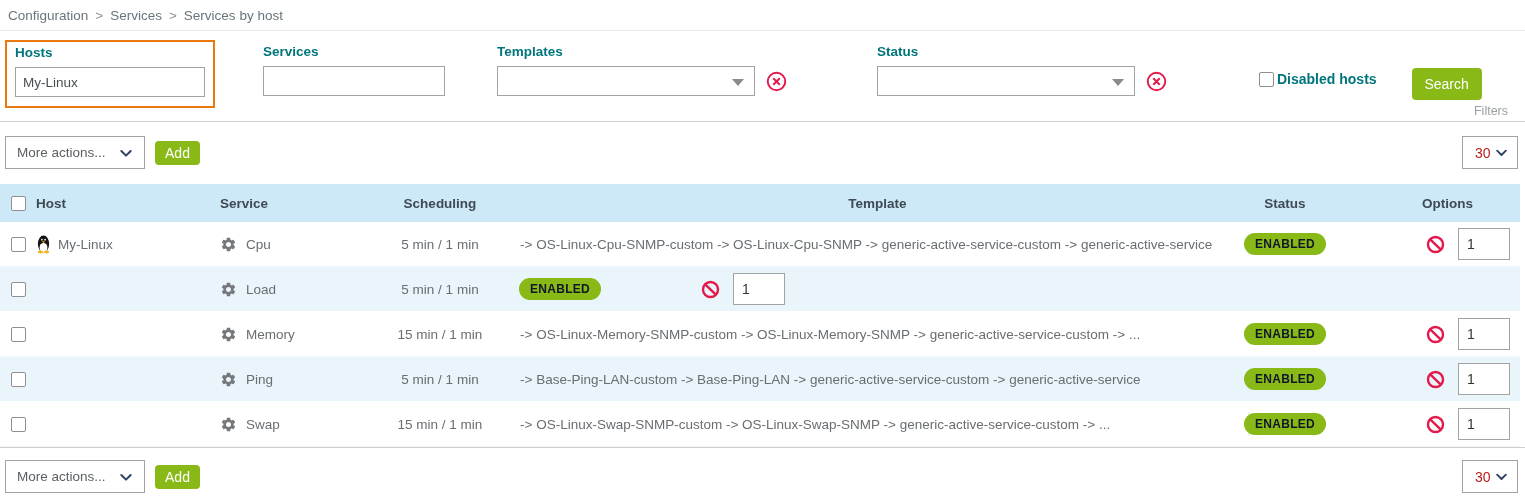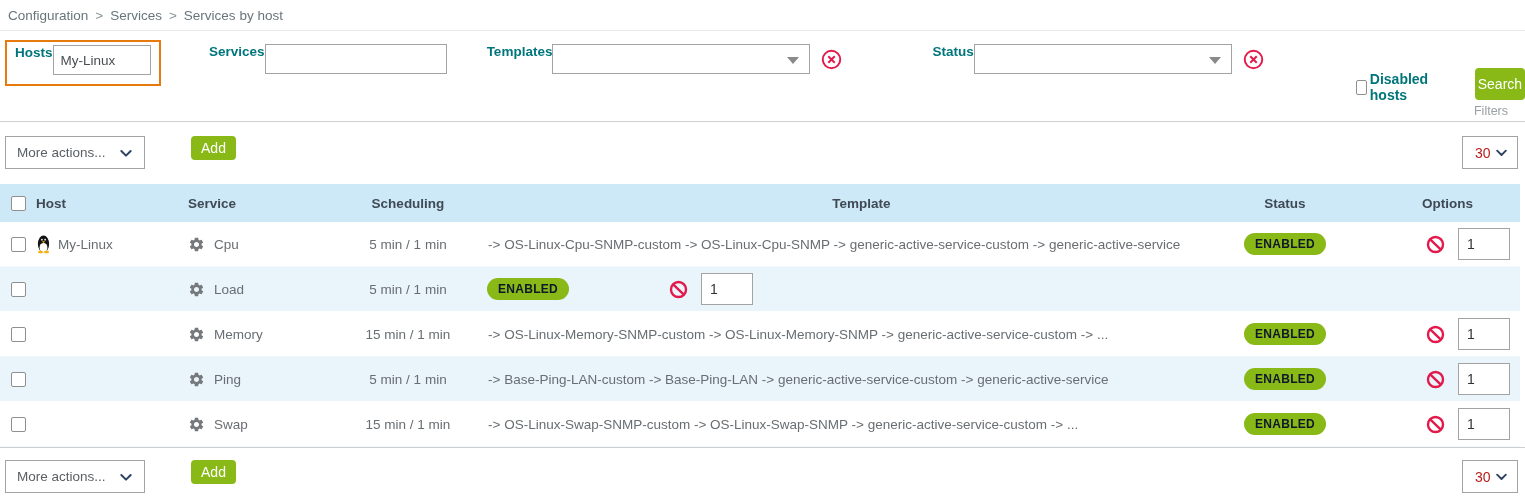--- a/index.html
+++ b/index.html
@@ -16,53 +16,53 @@
   .breadcrumb .crumb { cursor:pointer; }
   .breadcrumb .sep { margin:0 7px; color:#8a9499; }
 
   
   .filter-panel { position:relative; height:92px; border-top:1px solid #e9e9e9; border-bottom:1px solid #cfcfcf; background:#fff; }
   .filter-row { display:flex; align-items:flex-start; padding-top:13px; }
   .f-label { color:#00767c; font-weight:bold; font-size:13.5px; margin-bottom:7px; display:block; }
   .text-input { height:30px; border:1px solid #a3a3a3; background:#fff; padding:0 7px; font-family:inherit; font-size:13.5px; color:#4a4f52; outline:none; }
   .hosts-box { margin-left:5px; width:210px; border:2px solid #e8790e; padding:3px 8px 9px 8px; margin-top:-4px; }
   .hosts-box .text-input { width:100%; }
-  .field { display:flex; flex-direction:row; }
+  .field { display:flex; flex-direction:column; }
   .field-services { margin-left:48px; }
   .field-services .text-input { width:182px; }
-  .field-templates { margin-left:40px; }
+  .field-templates { margin-left:52px; }
   .field-status { margin-left:90px; }
   .combo-wrap { display:flex; align-items:center; }
   .combo { width:258px; height:30px; border:1px solid #a3a3a3; background:#fff; position:relative; cursor:pointer; }
   .combo .tri { position:absolute; right:10px; top:12px; width:0; height:0; border-left:6px solid transparent; border-right:6px solid transparent; border-top:7px solid #8a8a8a; }
   .clear-icon { margin-left:11px; cursor:pointer; display:inline-flex; }
   .disabled-hosts { margin-left:92px; display:flex; align-items:center; margin-top:27px; }
   .disabled-hosts label { color:#00767c; font-weight:bold; font-size:14px; margin-left:3px; cursor:pointer; }
   input[type=checkbox] { appearance:none; -webkit-appearance:none; width:15px; height:15px; border:1px solid #8f8f8f; background:#fff; border-radius:2px; cursor:pointer; }
   .btn { border:none; background:#88b917; color:#fff; font-family:Liberation Sans, sans-serif; font-size:14px; border-radius:4px; cursor:pointer; }
   .search-btn { margin-left:35px; margin-top:24px; width:70px; height:32px; }
   .filters-tab { position:absolute; right:17px; bottom:3px; color:#9aa0a3; font-size:12.5px; }
 
   
-  .toolbar { display:flex; padding:14px 5px 15px 5px;gap:36px; }
+  .toolbar { display:flex; align-items:center; padding:14px 5px 15px 5px; }
   .toolbar.bottom { border-top:1px solid #cfcfcf; padding:12px 5px; }
   .fake-select { height:33px; border:1px solid #a3a3a3; background:#fff; display:flex; align-items:center; justify-content:space-between; cursor:pointer; }
   .more-actions { width:140px; padding:0 10px 0 11px; color:#5b6064; font-size:13.5px; }
   .add-btn { width:45px; height:24px; margin-left:10px; }
   .spacer { flex:1; }
   .page-size { width:56px; padding:0 8px 0 12px; color:#b91c1c; font-size:14px; margin-right:2px; }
   .chev { display:inline-flex; }
 
   
   .tbl { width:1520px; }
   .trow { display:flex; align-items:center; height:45px; border-bottom:1px solid #f1f7fb; }
   .trow.head { height:38px; background:#cde9f7; border-bottom:none; font-weight:bold; color:#3f4a54; }
   .trow.tint { background:#e9f4fb; border-bottom:1px solid #fff; }
   .col-check { width:36px; display:flex; justify-content:center; }
-  .col-host { width:152px; display:flex; align-items:center; }
+  .col-host { width:184px; display:flex; align-items:center; }
   .col-service { width:150px; display:flex; align-items:center; }
   .col-sched { width:140px; text-align:center; }
   .col-template { flex:1; padding-left:10px; overflow:hidden; white-space:nowrap; }
   .trow.head .col-template { text-align:center; }
   .col-status { width:100px; display:flex; justify-content:center; }
   .col-options { width:185px; display:flex; align-items:center; justify-content:flex-end; padding-right:10px; }
   .trow.head .col-options { display:block; text-align:right; padding-right:47px; }
   .trow.head .col-host, .trow.head .col-service { font-size:13.5px; }
   .gear { margin-right:9px; display:inline-flex; }
   .tux { margin-right:7px; display:inline-flex; }

